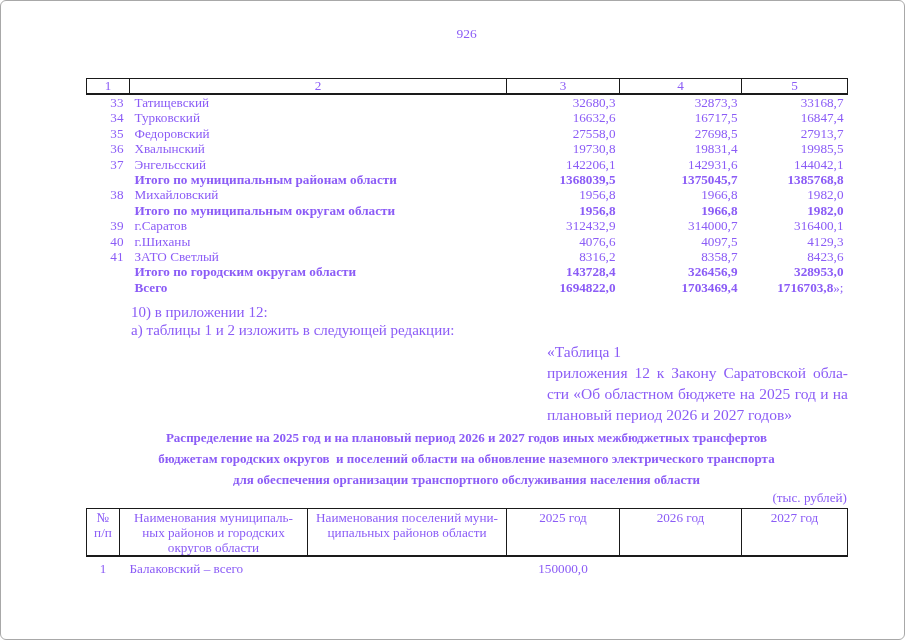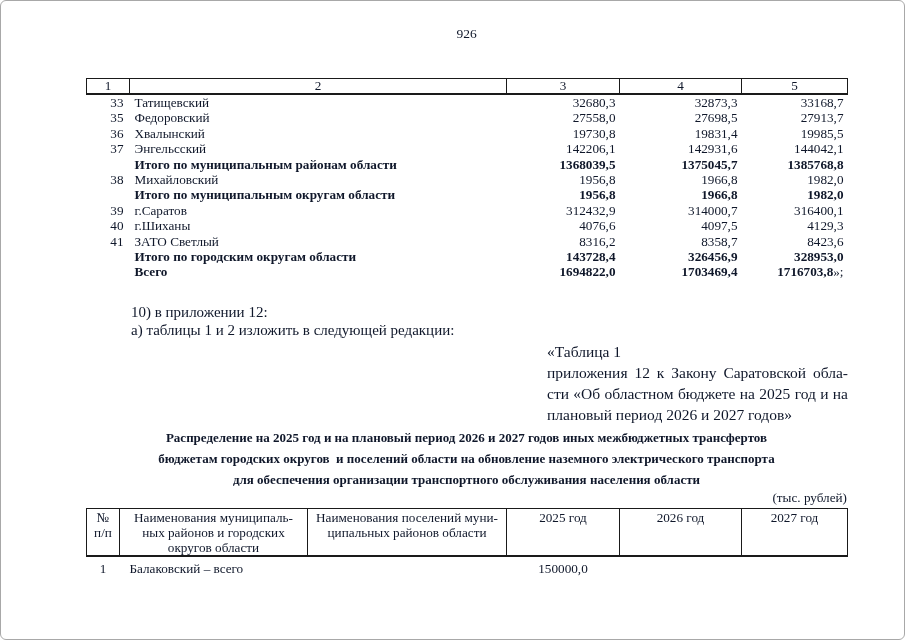--- a/index.html
+++ b/index.html
@@ -1,19 +1,19 @@
 <!DOCTYPE html>
 <html><head>
 <meta charset="utf-8">
 <style>
   html,body { margin:0; padding:0; background:#fff; }
   .page {
     position:relative; width:905px; height:640px; box-sizing:border-box;
     background:#ffffff; border:1px solid #a8a8a8; border-radius:6px;
-    font-family:"Liberation Serif", serif; color:#0f172a; overflow:hidden;
+    font-family:"Liberation Serif", serif; color:#8b5cf6; overflow:hidden;
   }
   .page-number {
     position:absolute; left:85px; top:25px; width:761px;
     text-align:center; font-size:13.5px;
   }
   
   table.t1 {
     position:absolute; left:85px; top:77px; width:761px;
     border-collapse:collapse; table-layout:fixed; font-size:13.2px;
   }
@@ -85,20 +85,27 @@
         <th>5</th>
       </tr>
     </thead>
     <tbody>
         <tr>
           <td class="rownum">33</td>
           <td class="label">Татищевский</td>
           <td class="num">32680,3</td>
           <td class="num">32873,3</td>
           <td class="num">33168,7</td>
+        </tr>
+        <tr>
+          <td class="rownum">34</td>
+          <td class="label">Турковский</td>
+          <td class="num">16632,6</td>
+          <td class="num">16717,5</td>
+          <td class="num">16847,4</td>
         </tr>
         <tr>
           <td class="rownum">35</td>
           <td class="label">Федоровский</td>
           <td class="num">27558,0</td>
           <td class="num">27698,5</td>
           <td class="num">27913,7</td>
         </tr>
         <tr>
           <td class="rownum">36</td>

